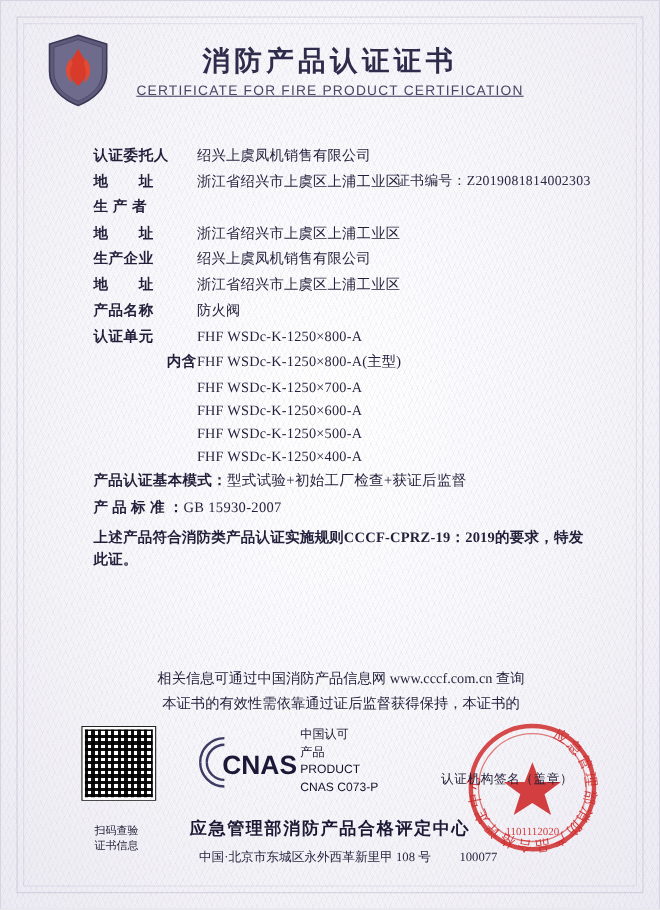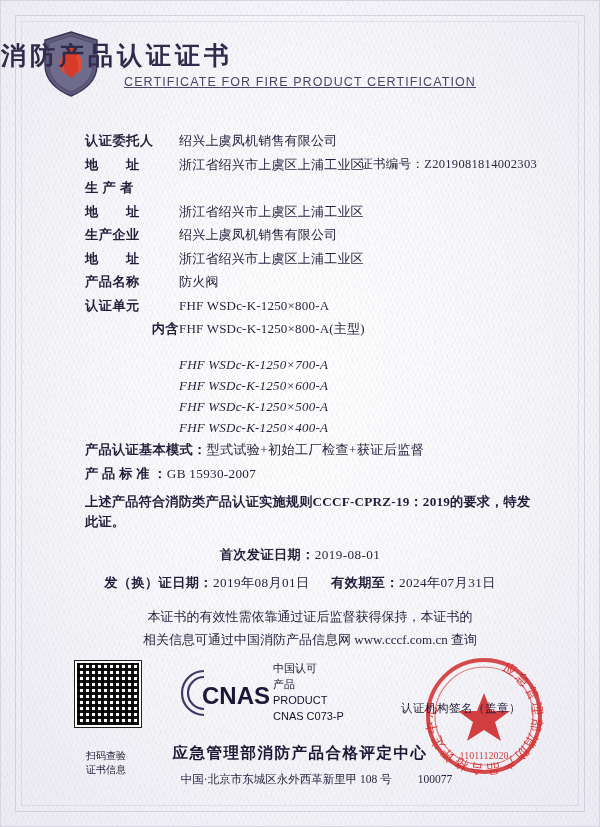--- a/index.html
+++ b/index.html
@@ -49,20 +49,21 @@
     position: absolute;
     left: 0; top: 0;
     width: 56px; height: 66px;
   }
 
   
   .title-cn {
     position: absolute;
     top: 38px;
     left: 0; right: 0;
+    text-align: center;
     font-family: "Liberation Serif", serif;
     font-size: 25px;
     font-weight: bold;
     letter-spacing: 4px;
     color: #2f2b4a;
   }
   .title-en {
     position: absolute;
     top: 74px;
     left: 0; right: 0;
@@ -103,39 +104,38 @@
     flex: 0 0 94px;
     font-weight: bold;
     letter-spacing: 0.5px;
   }
   .val {
     font-size: 13px;
     letter-spacing: 0.2px;
   }
   .sub-row {
     display: flex;
-    margin-bottom: 19px;
+    margin-bottom: 6px;
     font-size: 13.2px;
     color: #221f3a;
   }
   .sub-lbl {
     width: 94px;
     flex: 0 0 94px;
     font-weight: bold;
     text-align: right;
     padding-right: 0px;
     box-sizing: border-box;
     letter-spacing: 0.5px;
   }
   .model-row {
     display: flex;
     margin-bottom: 5px;
     font-size: 13px;
     color: #221f3a;
-    font-style: italic;
   }
   .model-indent {
     width: 94px;
     flex: 0 0 94px;
   }
 
   .wide-row {
     font-size: 13.2px;
     color: #221f3a;
     margin-bottom: 5.5px;
@@ -355,34 +355,24 @@
     <div class="wide-row">
       <span>产品认证基本模式：</span><span class="rv">型式试验+初始工厂检查+获证后监督</span>
     </div>
     <div class="wide-row">
       <span>产 品 标 准 ：</span><span class="rv">GB 15930-2007</span>
     </div>
 
     <div class="statement">上述产品符合消防类产品认证实施规则CCCF-CPRZ-19：2019的要求，特发此证。</div>
   </div>
 
-  <div class="dates">
-    <div class="date-line1">
-      <span>首次发证日期：</span><span class="dv">2019-08-01</span>
-    </div>
-    <div class="date-line2">
-      <span>发（换）证日期：</span><span class="dv">2019年08月01日</span>
-      <span style="display:inline-block;width:14px;"></span>
-      <span>有效期至：</span><span class="dv">2024年07月31日</span>
-    </div>
-  </div>
 
   <div class="notes">
+    <div>相关信息可通过中国消防产品信息网 www.cccf.com.cn 查询</div>
     <div>本证书的有效性需依靠通过证后监督获得保持，本证书的</div>
-    <div>相关信息可通过中国消防产品信息网 www.cccf.com.cn 查询</div>
   </div>
 
   <div class="qr"></div>
   <div class="qr-caption">
     <div>扫码查验</div>
     <div>证书信息</div>
   </div>
 
   <div class="cnas">
     <svg viewBox="0 0 95 58" xmlns="http://www.w3.org/2000/svg">

